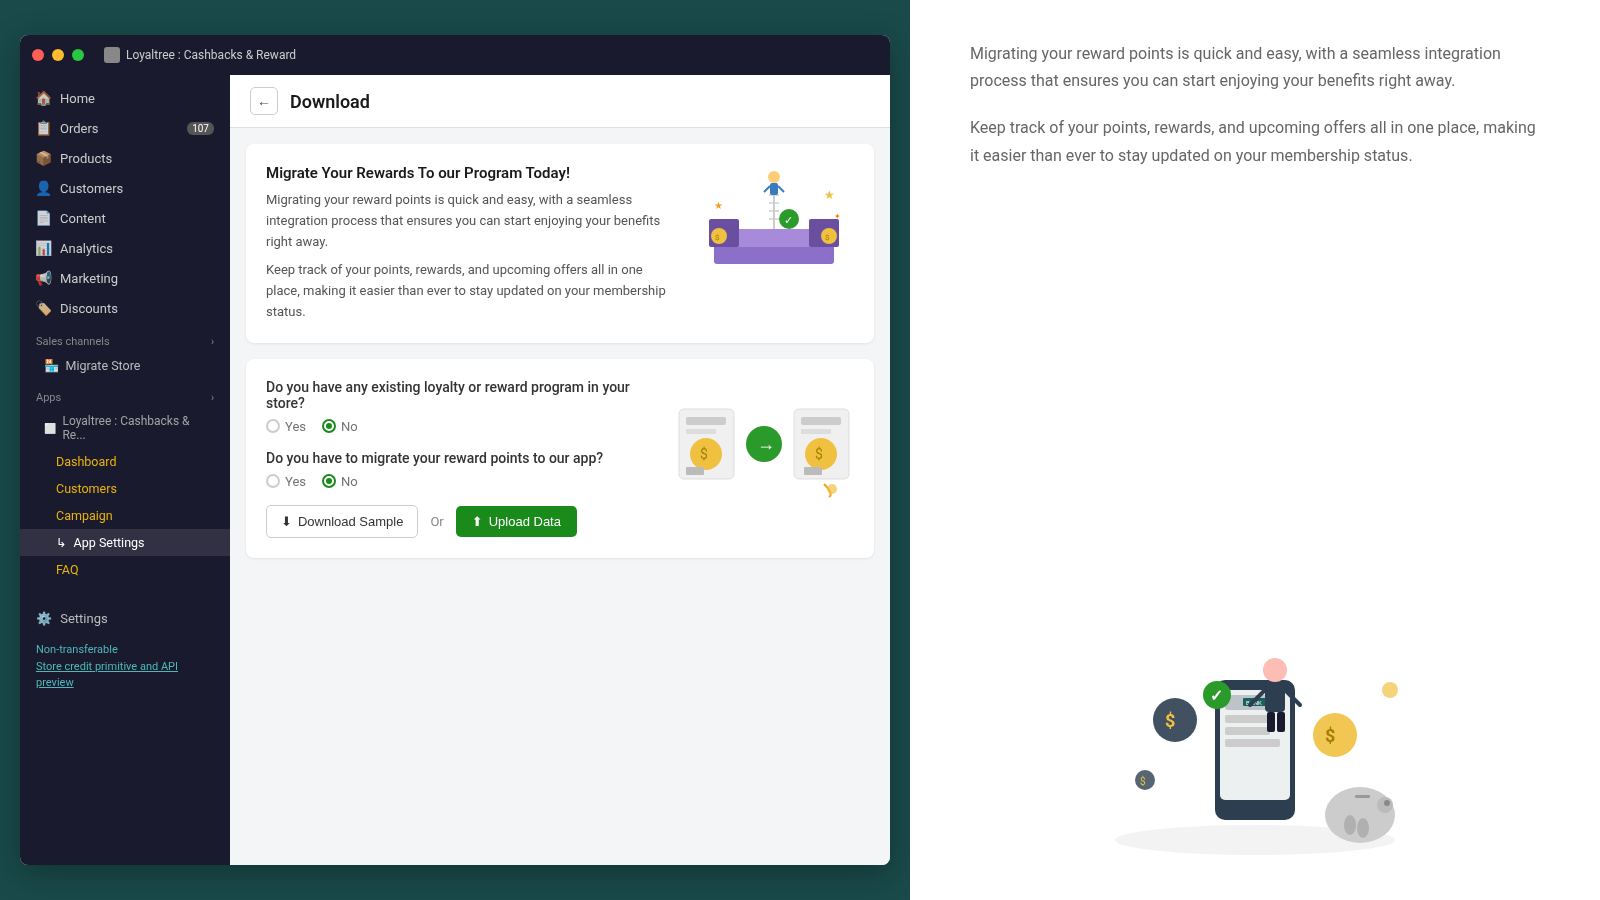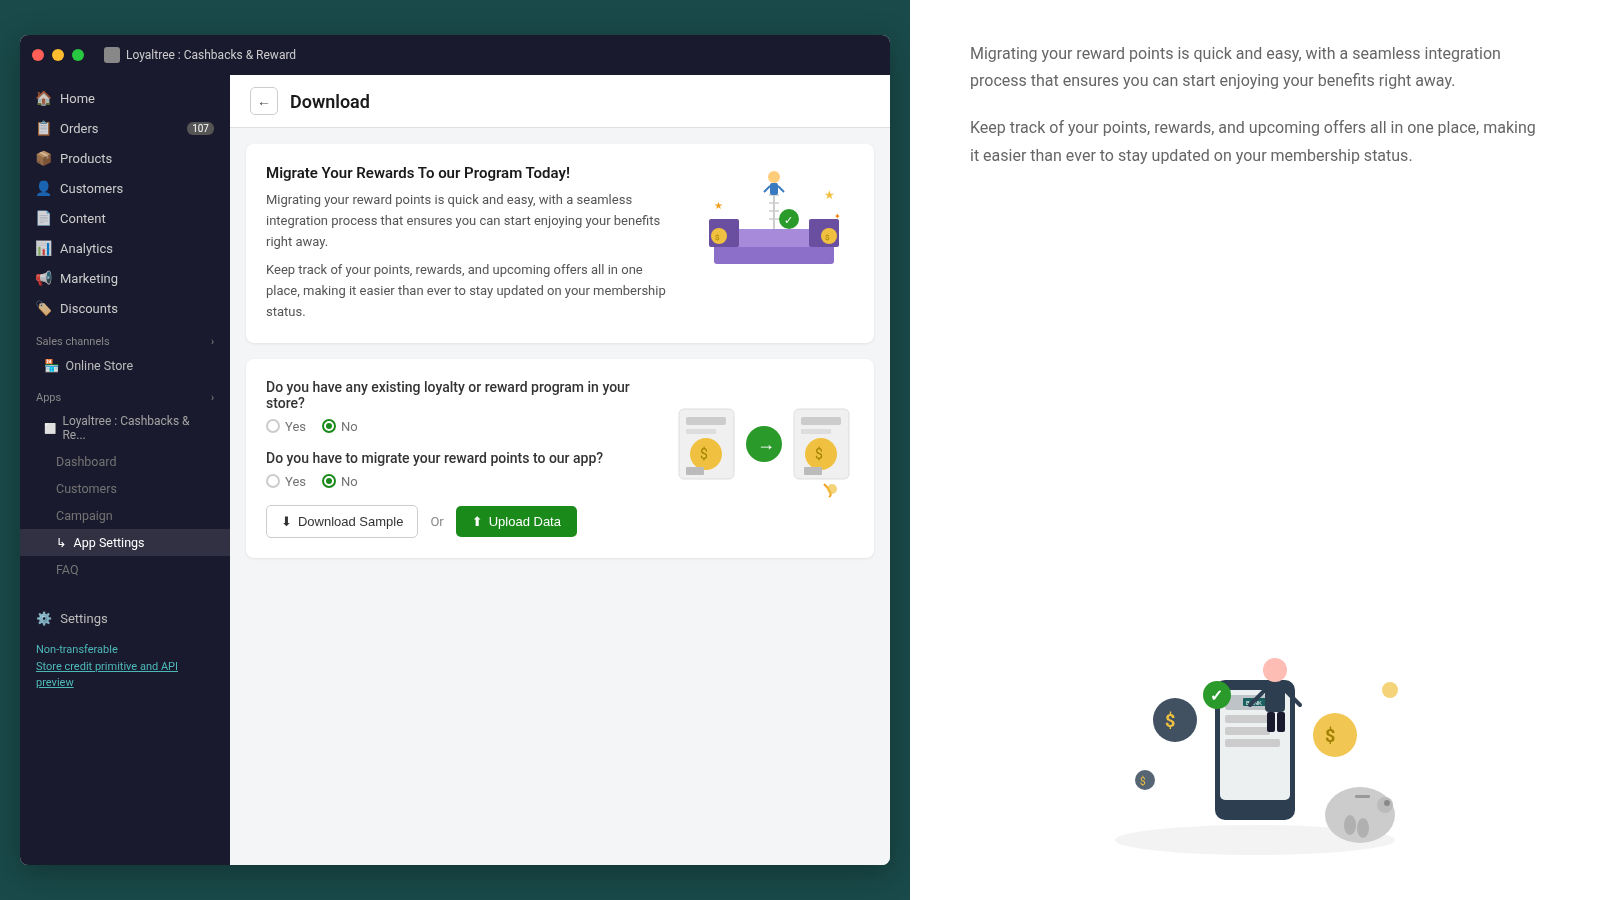--- a/index.html
+++ b/index.html
@@ -112,21 +112,21 @@
       font-size: 11px;
       padding: 12px 16px 4px;
       display: flex;
       align-items: center;
       justify-content: space-between;
     }
 
     .sidebar-sub-item {
       padding: 6px 16px 6px 36px;
       font-size: 12.5px;
-      color: #737373;
+      color: #eab308;
       cursor: pointer;
     }
     .sidebar-sub-item.active { color: #fff; background: rgba(255,255,255,0.1); }
 
     .sidebar-app-item {
       display: flex;
       align-items: center;
       gap: 6px;
       padding: 6px 16px 6px 24px;
       font-size: 12.5px;
@@ -425,21 +425,21 @@
           <span class="icon">🏷️</span>
           <span>Discounts</span>
         </div>
 
         <div class="sidebar-section-label">
           <span>Sales channels</span>
           <span style="font-size:10px;cursor:pointer;">›</span>
         </div>
         <div class="sidebar-app-item">
           <span>🏪</span>
-          <span>Online Store</span>
+          <span>Migrate Store</span>
         </div>
 
         <div class="sidebar-section-label">
           <span>Apps</span>
           <span style="font-size:10px;cursor:pointer;">›</span>
         </div>
         <div class="sidebar-app-item">
           <span style="font-size:10px;">⬜</span>
           <span style="font-size:12px; color:#a3a3a3;">Loyaltree : Cashbacks &amp; Re...</span>
         </div>

